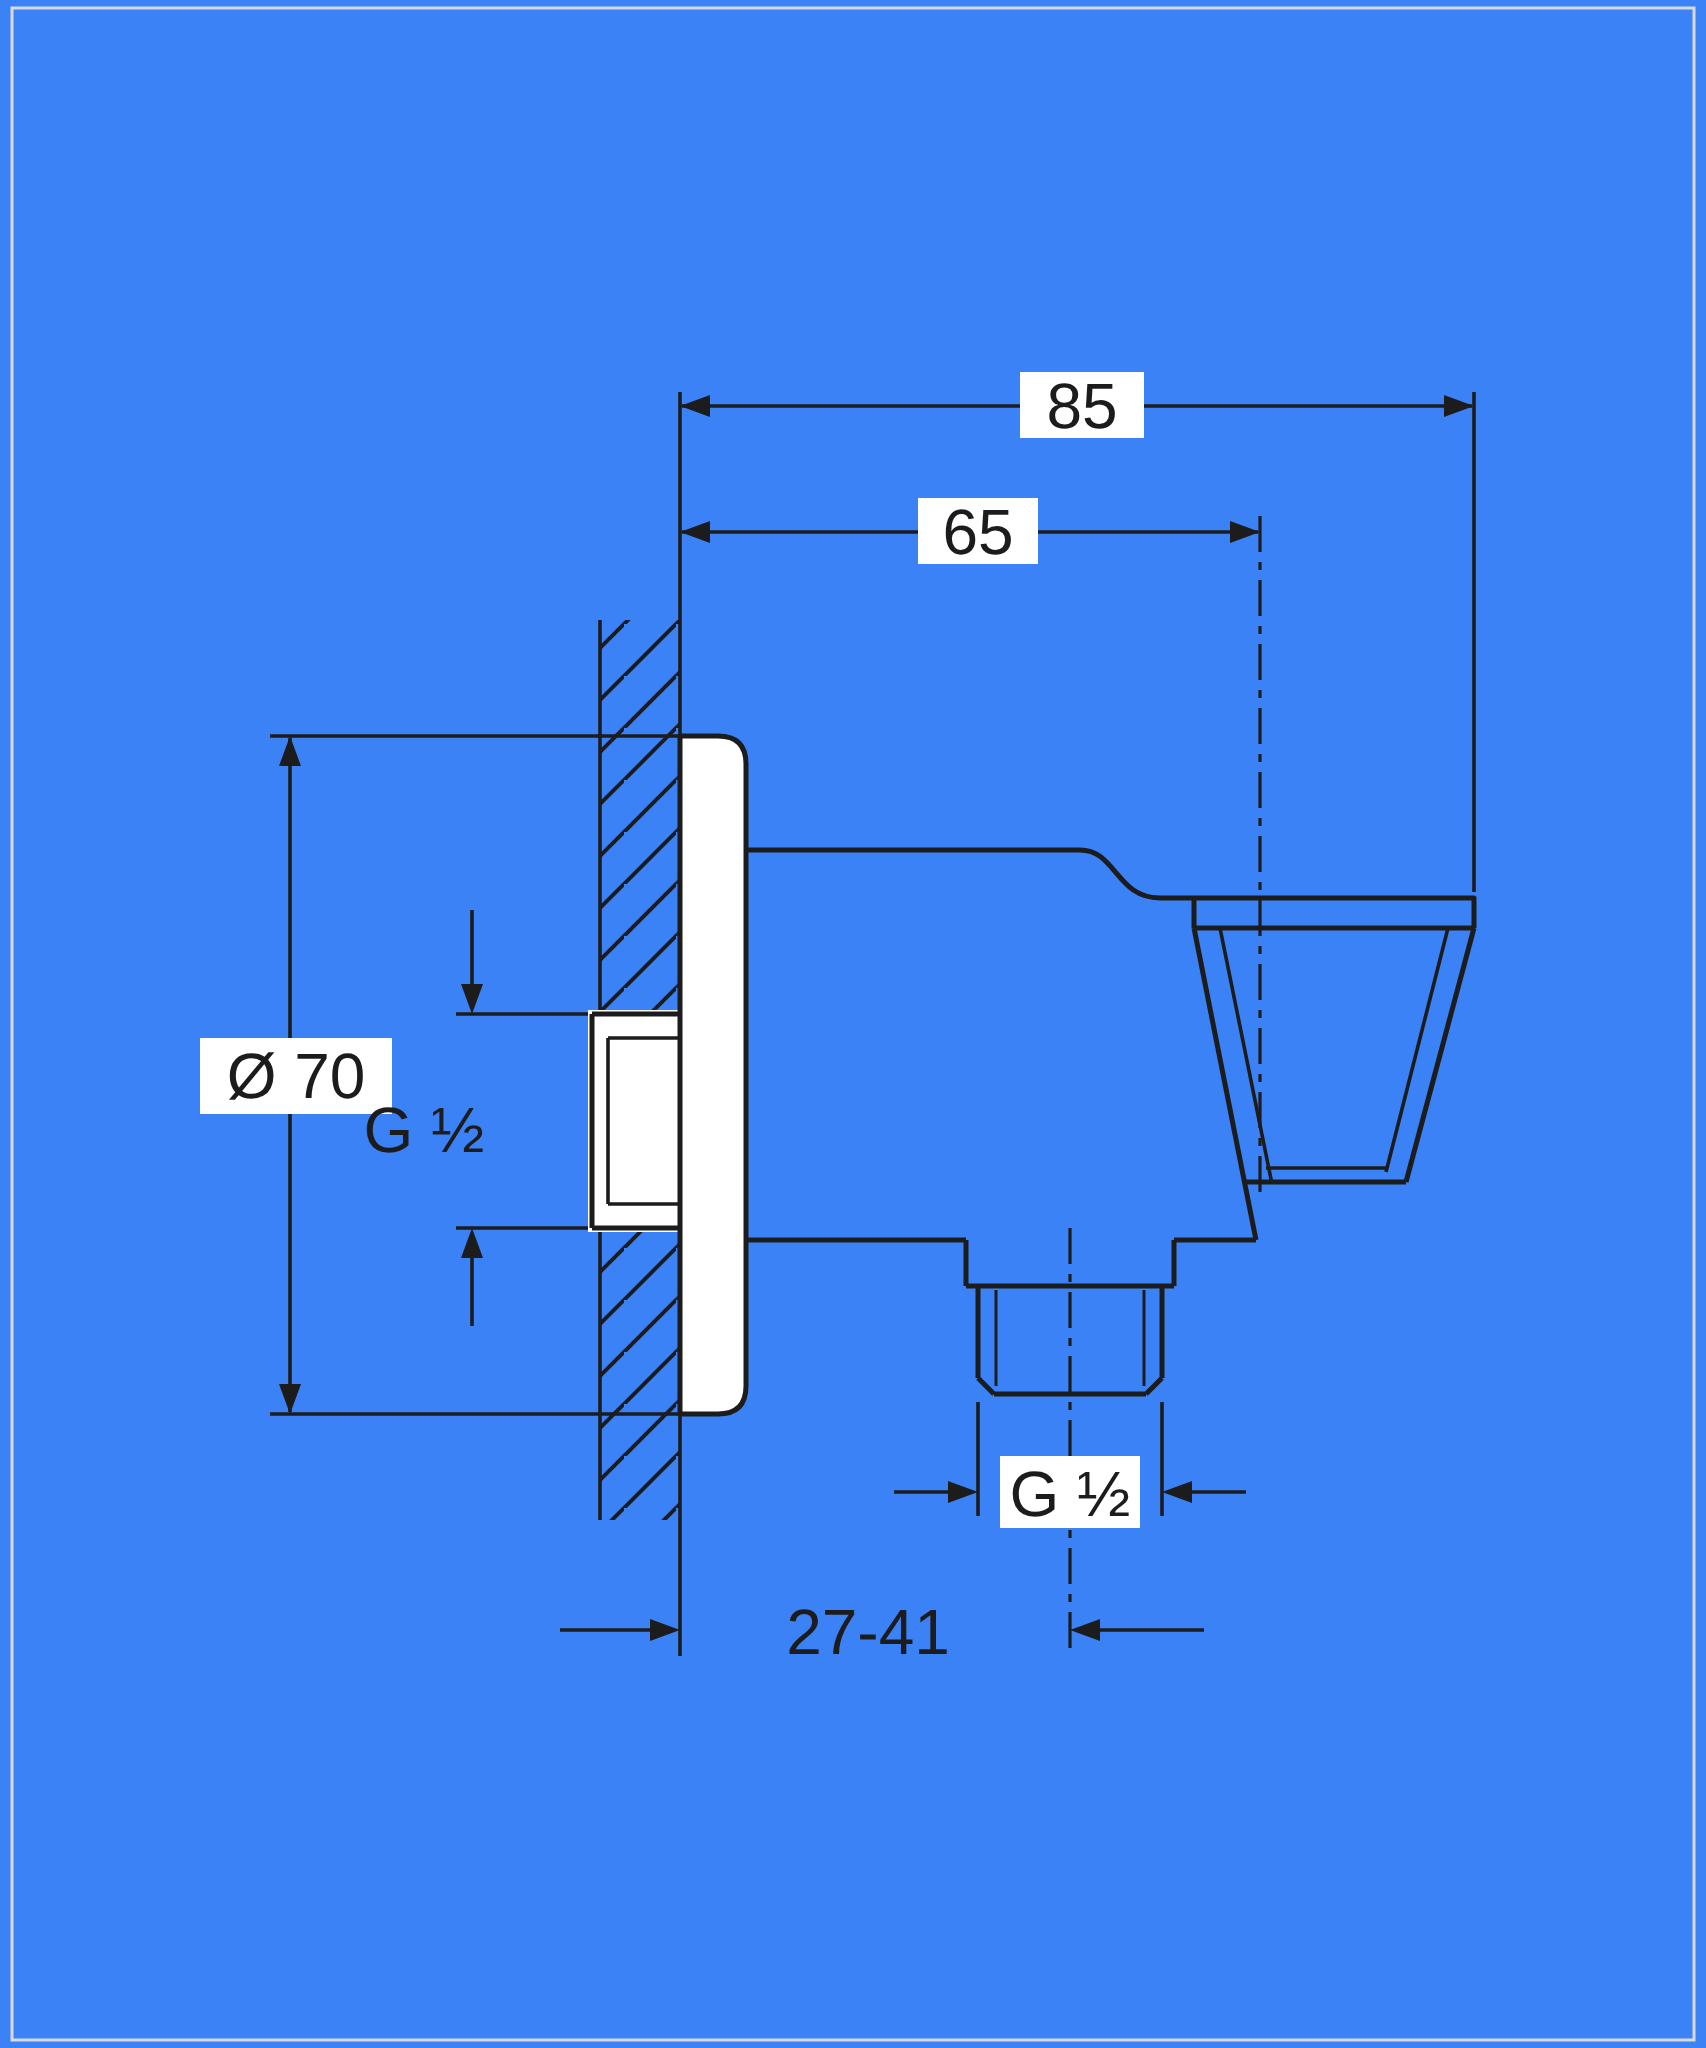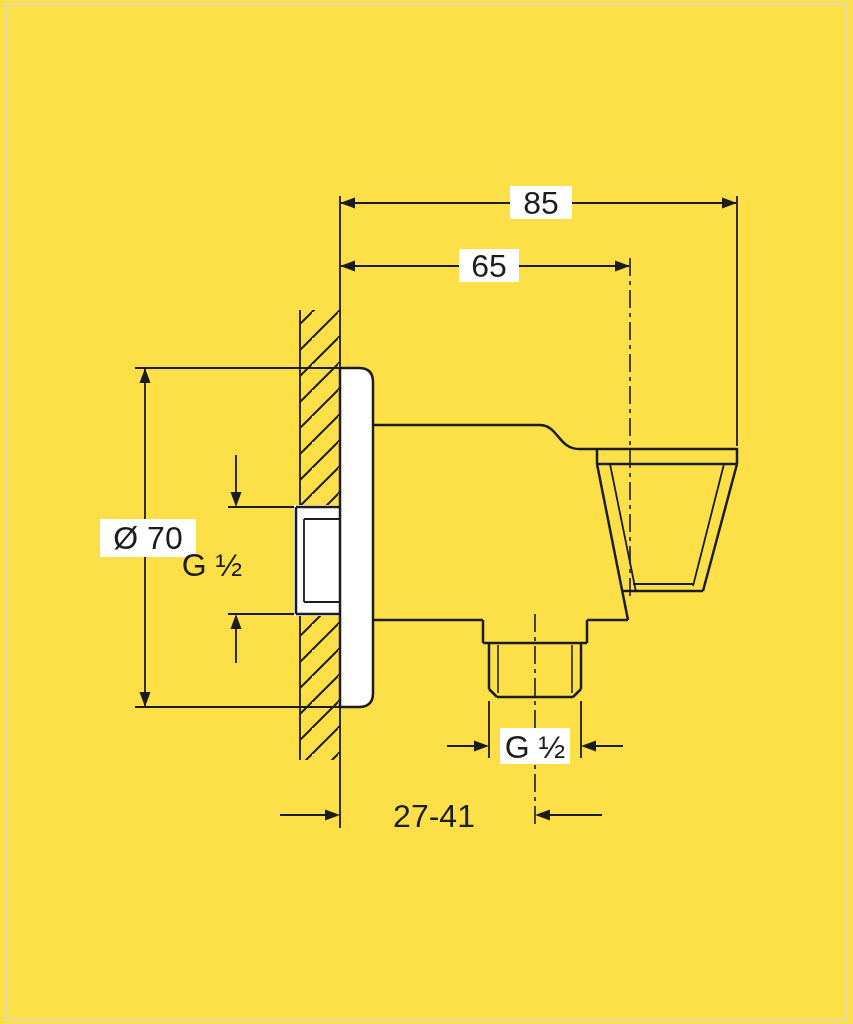--- a/index.html
+++ b/index.html
@@ -1,16 +1,16 @@
 <!DOCTYPE html>
 <html><head>
 <meta charset="utf-8">
 <style>
   html,body{margin:0;padding:0;background:#ffffff;}
-  .page{width:853px;height:1024px;background:#fde047;position:relative;overflow:hidden;}
+  .page{width:853px;height:1024px;background:#3b82f6;position:relative;overflow:hidden;}
   svg{display:block;}
   .ln{stroke:#1c1c1c;stroke-width:2.5;fill:none;stroke-linejoin:round;stroke-linecap:butt;}
   .md{stroke:#1c1c1c;stroke-width:1.8;fill:none;stroke-linejoin:round;}
   .fine{stroke:#1c1c1c;stroke-width:1.5;fill:none;}
   .dim{stroke:#1c1c1c;stroke-width:1.8;fill:none;}
   .cl{stroke:#1c1c1c;stroke-width:1.6;fill:none;stroke-dasharray:18 5 4 5;}
   .arrow{fill:#1c1c1c;stroke:none;}
   .whitefill{fill:#ffffff;}
   .lbl{font-family:"Liberation Sans","DejaVu Sans",sans-serif;font-size:32px;fill:#1c1c1c;}
   .frame{fill:none;stroke:#d9d9d9;stroke-width:1.5;}

